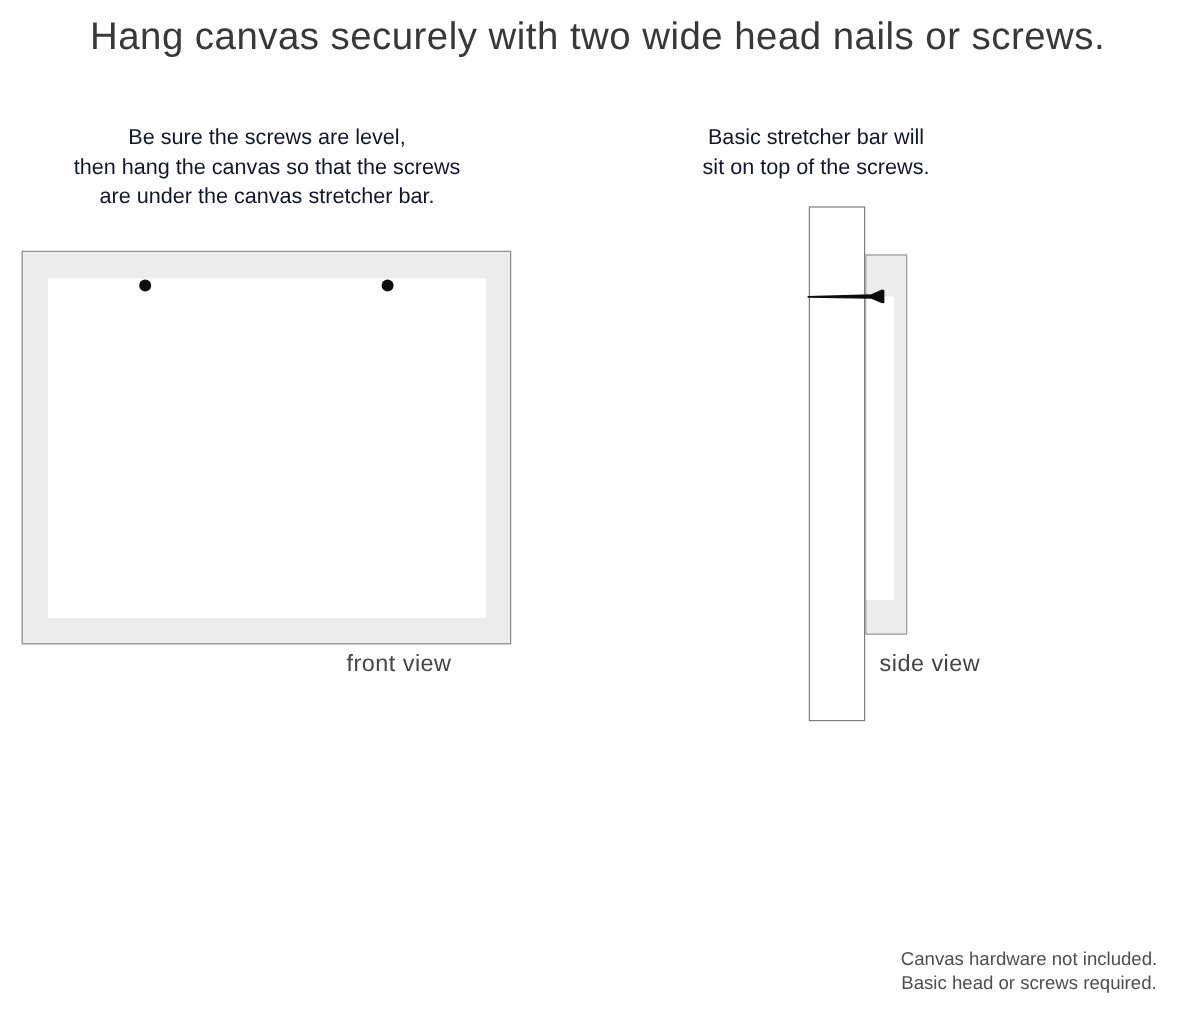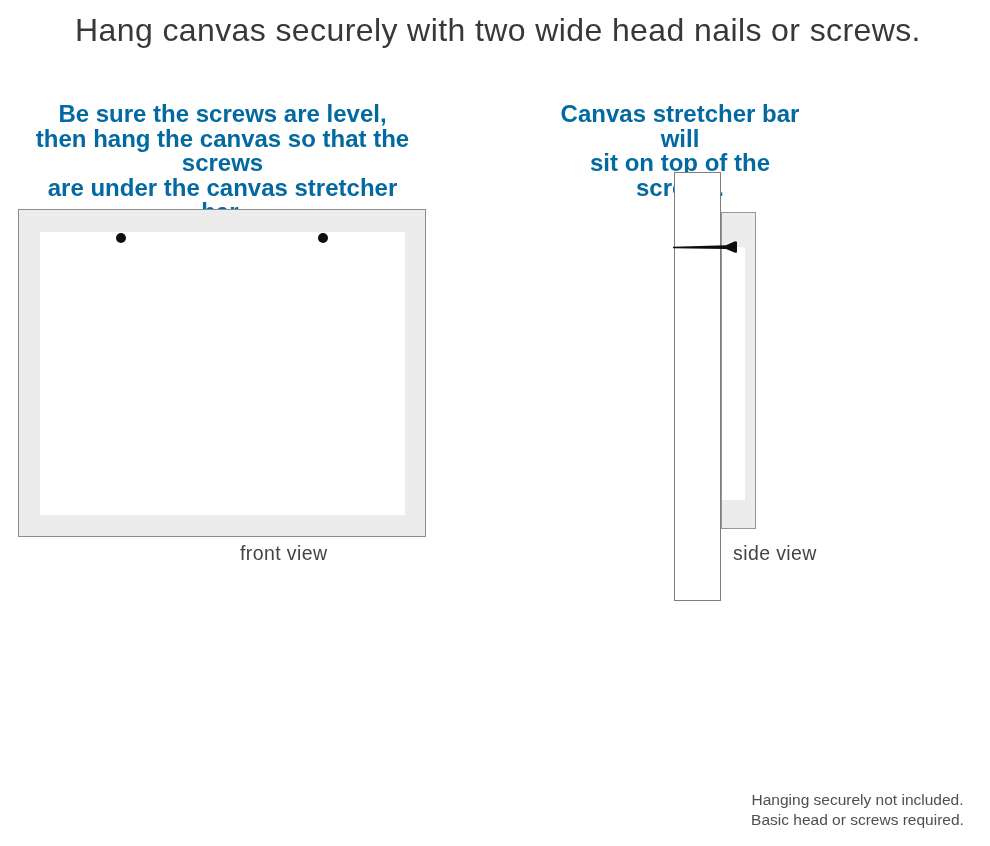--- a/index.html
+++ b/index.html
@@ -22,24 +22,24 @@
     top: 12px;
     font-size: 32px;
     font-weight: 300;
     letter-spacing: 0.4px;
     color: #383838;
     white-space: nowrap;
   }
   .instruction {
     position: absolute;
     text-align: center;
-    font-size: 24px;
-    font-weight: 700;
+    font-size: 18px;
+    font-weight: 400;
     line-height: 24.5px;
-    color: #0369a1;
+    color: #0f172a;
   }
   .instruction-front {
     left: 30px;
     top: 102px;
     width: 385px;
   }
   .instruction-side {
     left: 550px;
     top: 102px;
     width: 260px;
@@ -79,21 +79,21 @@
     font-size: 19.5px;
     font-weight: 300;
     letter-spacing: 0.4px;
     color: #444444;
     white-space: nowrap;
   }
   .front-view-label {
     left: 240px;
     top: 542px;
     width: 185px;
-    text-align: left;
+    text-align: center;
   }
   .side-view-label {
     left: 733px;
     top: 542px;
     text-align: right;
   }
 
   
   .side-canvas {
     position: absolute;
@@ -152,21 +152,21 @@
 
   <div class="title">Hang canvas securely with two wide head nails or screws.</div>
 
   <div class="instruction instruction-front">
     <span>Be sure the screws are level,</span>
     <span>then hang the canvas so that the screws</span>
     <span>are under the canvas stretcher bar.</span>
   </div>
 
   <div class="instruction instruction-side">
-    <span>Canvas stretcher bar will</span>
+    <span>Basic stretcher bar will</span>
     <span>sit on top of the screws.</span>
   </div>
 
   <div class="front-canvas">
     <div class="front-canvas-inner"></div>
     <div class="screw-dot s1"></div>
     <div class="screw-dot s2"></div>
   </div>
 
   <div class="view-label front-view-label">front view</div>
@@ -177,17 +177,17 @@
 
   <div class="side-wall"></div>
 
   <svg class="nail-svg" viewBox="0 0 72 16" xmlns="http://www.w3.org/2000/svg">
     <polygon points="5,7.7 58,6.3 67,2.2 69,2.8 69,13.4 67,13.8 58,9.9 5,9.2" fill="#0d0d0d"></polygon>
   </svg>
 
   <div class="view-label side-view-label">side view</div>
 
   <div class="footnote">
-    <span>Hanging securely not included.</span>
+    <span>Canvas hardware not included.</span>
     <span>Basic head or screws required.</span>
   </div>
 
 </div>
 
 </body></html>

